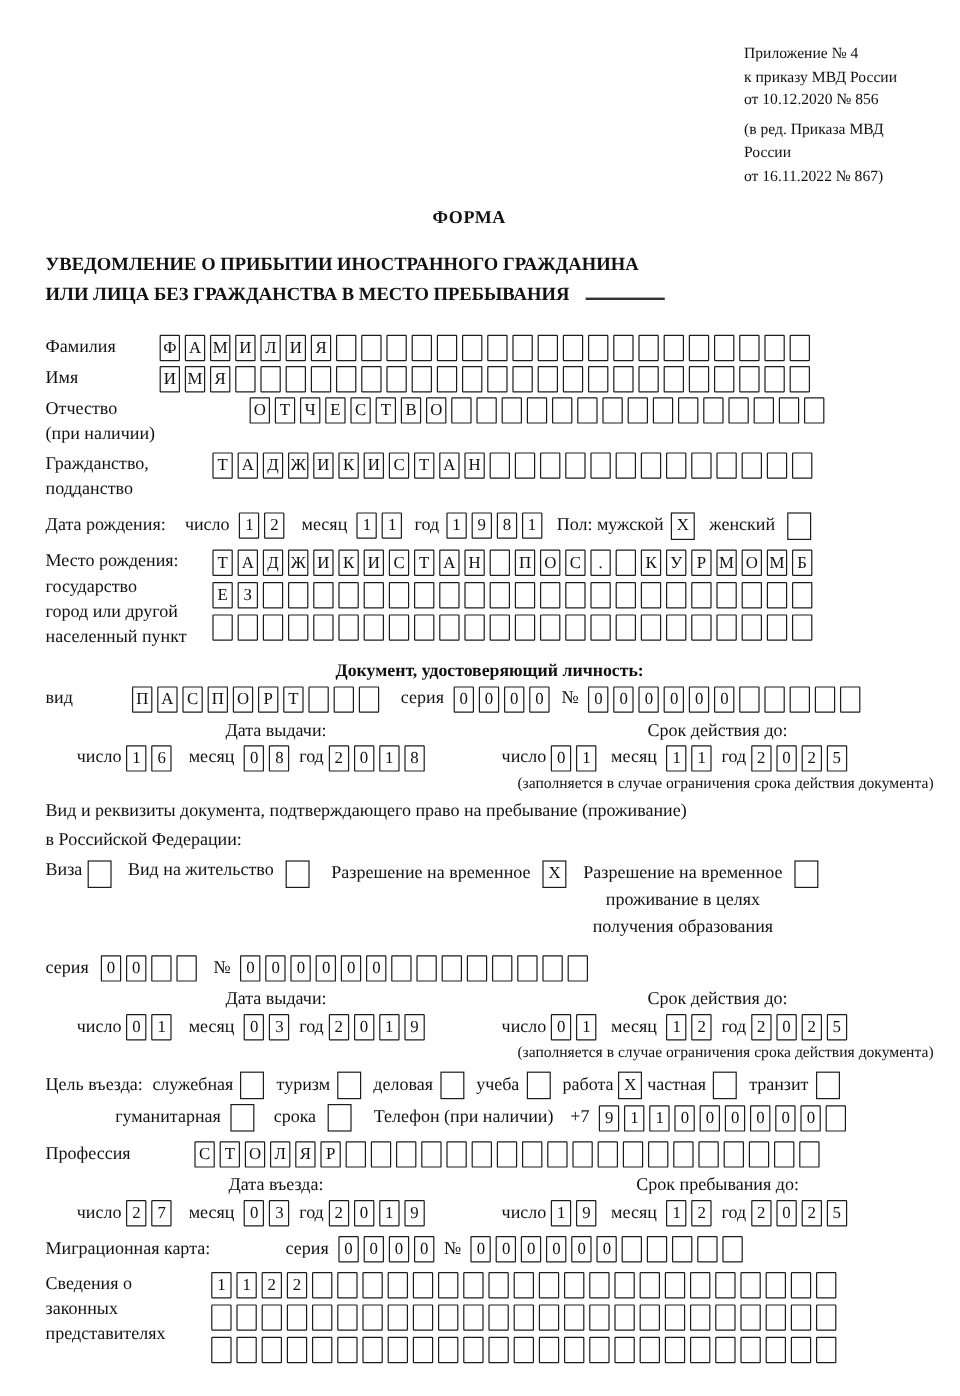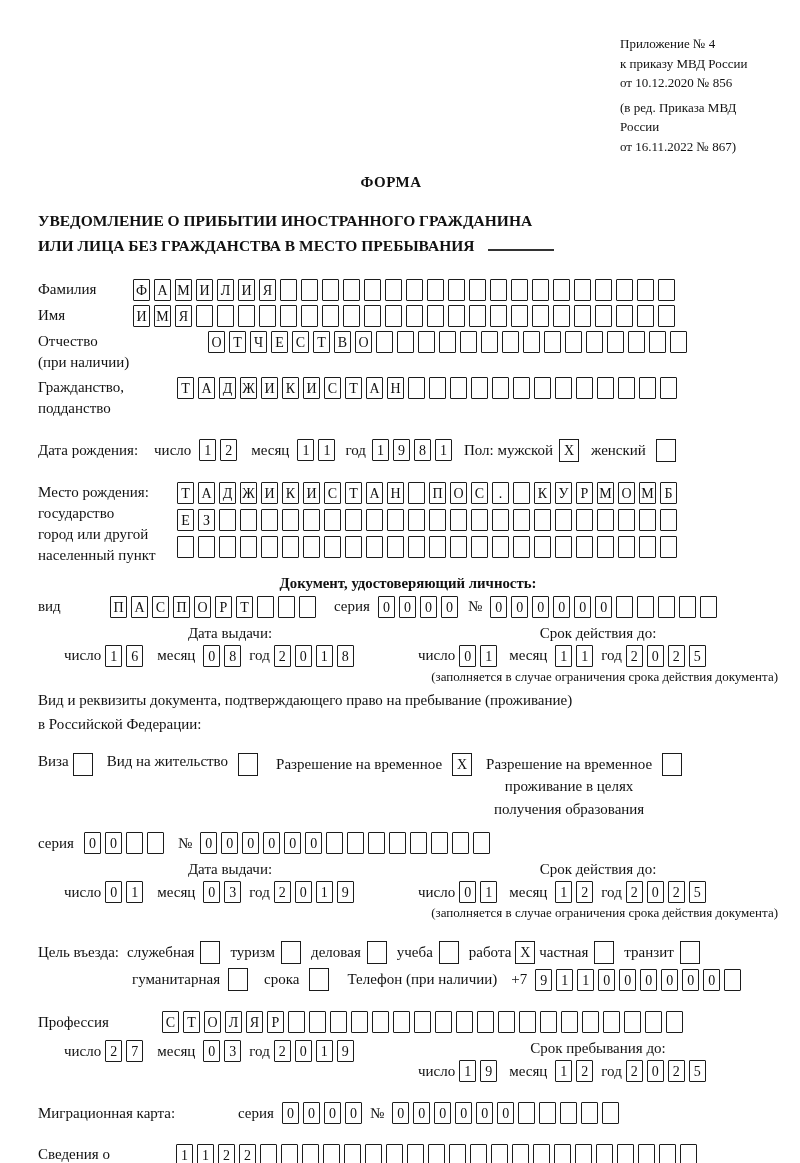--- a/index.html
+++ b/index.html
@@ -14,21 +14,21 @@
   .hdr .ed { margin-top:5px; }
   .forma { text-align:center; font-weight:bold; margin:18px 34px 0 0; letter-spacing:.5px; }
 
   .title { text-align:left; font-weight:bold; font-size:15.5px; line-height:1.6; margin-top:18px; }
   .blank { display:inline-block; width:66px; border-bottom:2px solid #333; height:13px; margin-left:14px; }
 
   .sec { text-align:center; font-weight:bold; font-size:14.6px; margin-top:24px; }
 
   .row { display:flex; align-items:center; margin-top:4px; }
   .row.top { align-items:flex-start; }
-  .mt8{margin-top:20px} .mt12{margin-top:12px} .mt20{margin-top:20px}
+  .mt8{margin-top:8px} .mt12{margin-top:12px} .mt20{margin-top:20px}
 
   .cells { display:flex; flex:none; }
   .cell {
     display:inline-block; flex:none; width:17px; height:22px; border:1.5px solid #1c1c1c;
     border-radius:1px; margin-right:4px; text-align:center; line-height:21px; font-size:14px;
   }
   .cbox {
     display:inline-block; flex:none; width:20px; height:23px; border:1.5px solid #1c1c1c;
     text-align:center; line-height:22px; font-size:14px;
   }
@@ -513,21 +513,21 @@
     <span class="mr6">учеба</span>
     <span class="cbox mr10"></span>
     <span class="mr4">работа</span>
     <span class="cbox mr4">X</span>
     <span class="mr6">частная</span>
     <span class="cbox mr10"></span>
     <span class="mr6">транзит</span>
     <span class="cbox"></span>
   </div>
 
-  <div class="row" style="margin-left:94px">
+  <div class="row" style="margin-left:58px">
     <span class="mr8">гуманитарная</span>
     <span class="cbox mr16"></span>
     <span class="mr10">срока</span>
     <span class="cbox mr18"></span>
     <span class="mr14">Телефон (при наличии)</span>
     <span class="mr8">+7</span>
     <span class="cells">
         <span class="cell">9</span>
         <span class="cell">1</span>
         <span class="cell">1</span>
@@ -567,20 +567,21 @@
         <span class="cell"></span>
         <span class="cell"></span>
         <span class="cell"></span>
         <span class="cell"></span>
         <span class="cell"></span>
       </span>
   </div>
 
   <div class="dcols">
     <div class="dcol l">
+      <div class="dhead">Дата въезда:</div>
       <div class="dline">
         <span class="mr4">число</span>
         <span class="cells mr10">
             <span class="cell">2</span>
             <span class="cell">7</span>
           </span>
         <span class="mr8">месяц</span>
         <span class="cells mr4">
             <span class="cell">0</span>
             <span class="cell">3</span>

